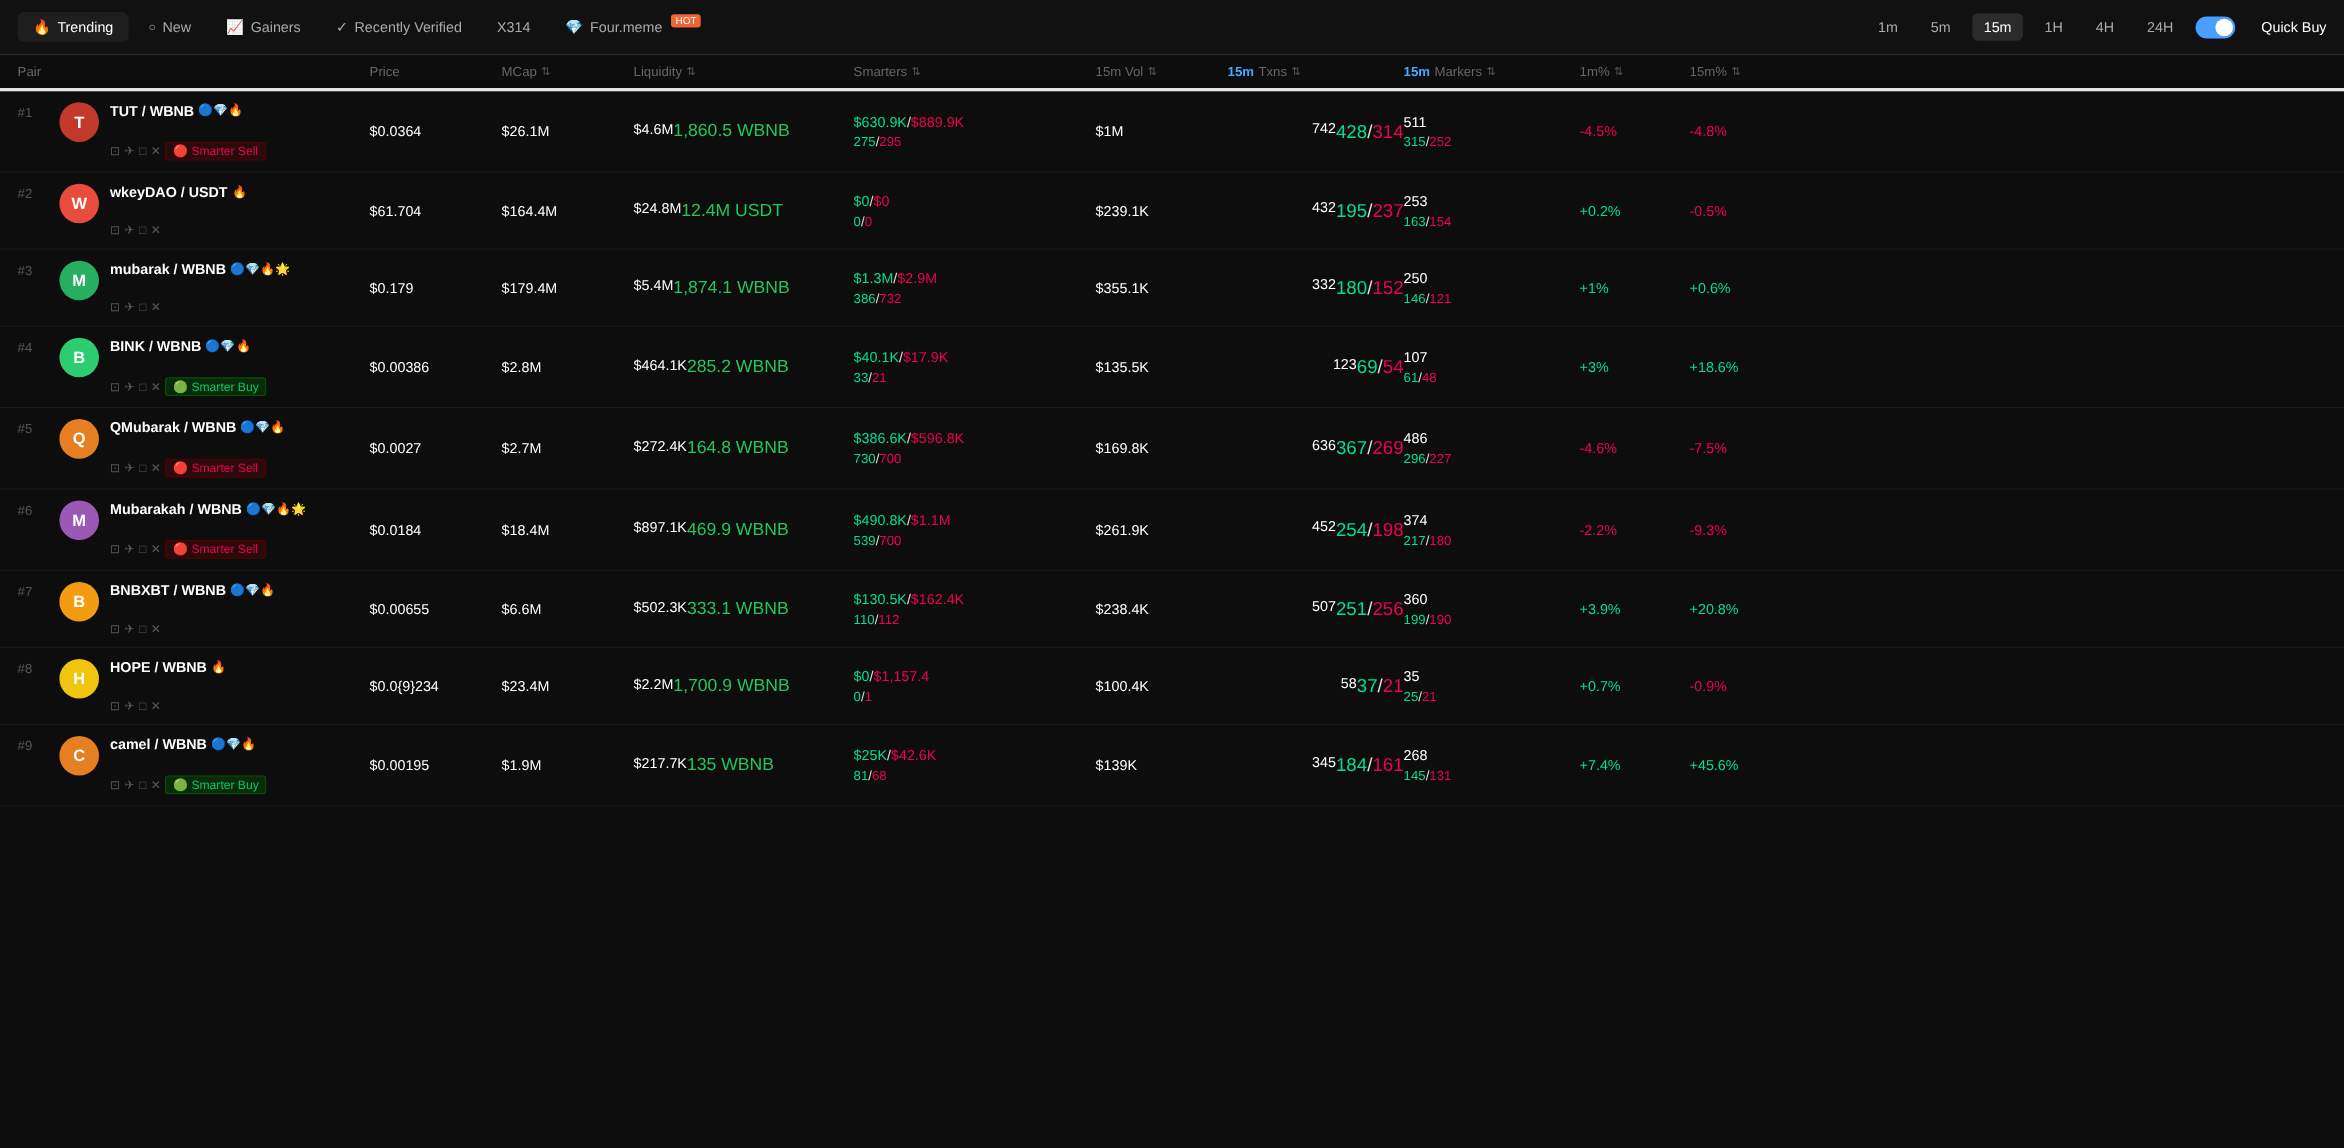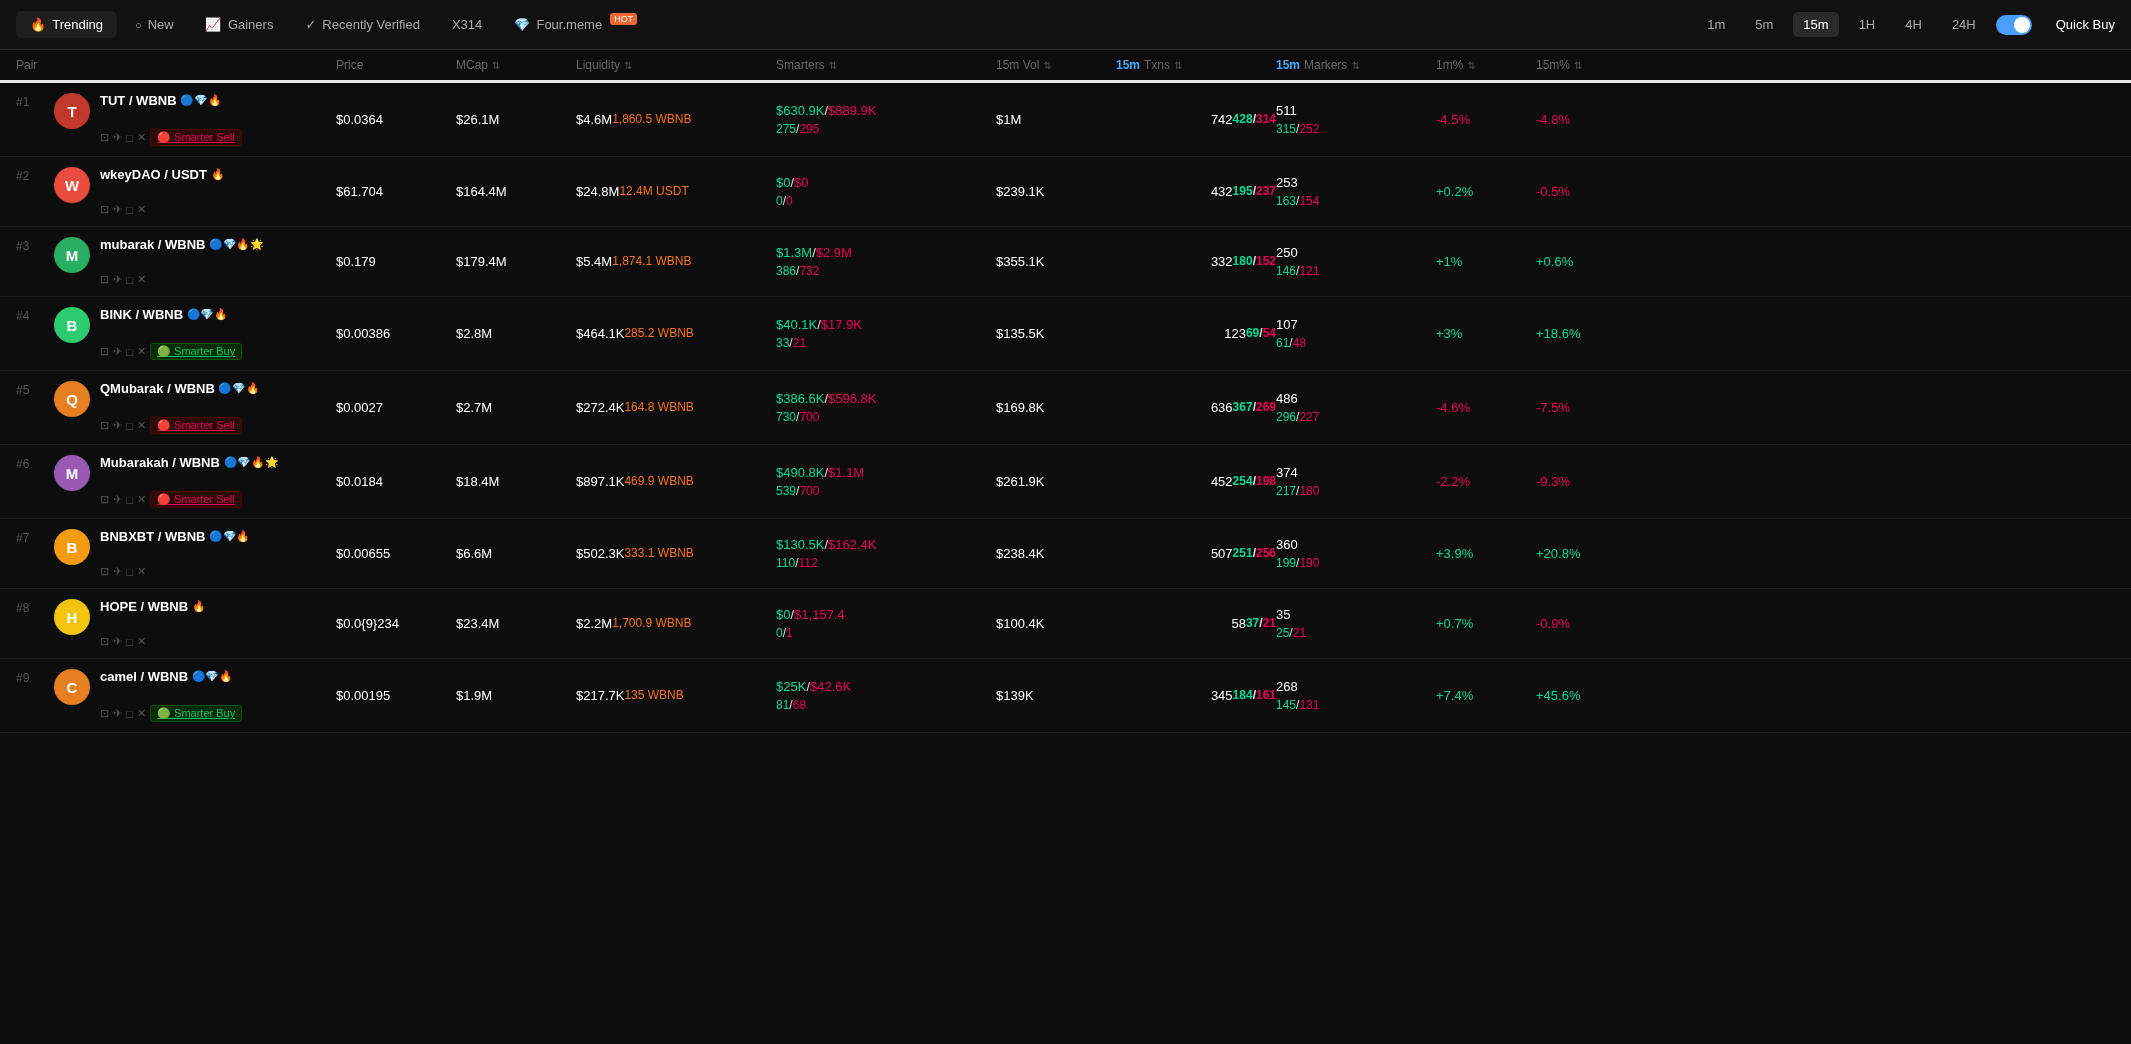--- a/index.html
+++ b/index.html
@@ -119,35 +119,35 @@
       width: 36px; height: 36px; border-radius: 50%;
       background: #333;
       display: flex; align-items: center; justify-content: center;
       font-size: 16px; font-weight: bold; flex-shrink: 0;
     }
     .pair-info { display: flex; flex-direction: column; gap: 21px; }
     .pair-name { color: #fff; font-size: 13px; font-weight: 600; display: flex; align-items: center; gap: 4px; }
     .pair-icons { display: flex; align-items: center; gap: 4px; color: #555; font-size: 11px; }
     .smarter-badge {
       font-size: 11px; padding: 1px 6px; border-radius: 3px;
-      display: inline-flex; align-items: center; gap: 3px; text-decoration: underline;
+      display: inline-flex; align-items: center; gap: 3px;
     }
     .smarter-sell { background: #2a0a0a; color: #e05; border: 1px solid #500; }
     .smarter-buy { background: #0a2a0a; color: #0c6; border: 1px solid #050; }
 
     .price-col { color: #fff; font-weight: 500; }
     .mcap-col { color: #fff; }
     .liquidity-col { display: flex; flex-direction: row; line-height: 1.5; }
     .liquidity-main { color: #fff; }
-    .liquidity-sub { color: #f97316; font-size: 12px; }
+    .liquidity-sub { color: #22c55e; font-size: 16px; }
     .smarters-col { display: flex; flex-direction: column; line-height: 1.5; }
     .vol-col { color: #fff; }
     .txns-col { display: flex; flex-direction: row; line-height: 1.5; justify-content: flex-end; }
     .txns-main { color: #fff; }
-    .txns-sub { font-size: 12px; font-weight: bold; }
+    .txns-sub { font-size: 17px; }
     .markers-col { display: flex; flex-direction: column; line-height: 1.5; }
     .markers-main { color: #fff; }
     .pct1m-col { }
     .pct15m-col { }
 
     .green { color: #0d9; }
     .red { color: #e05; }
   </style>
 </head>
 <body>

